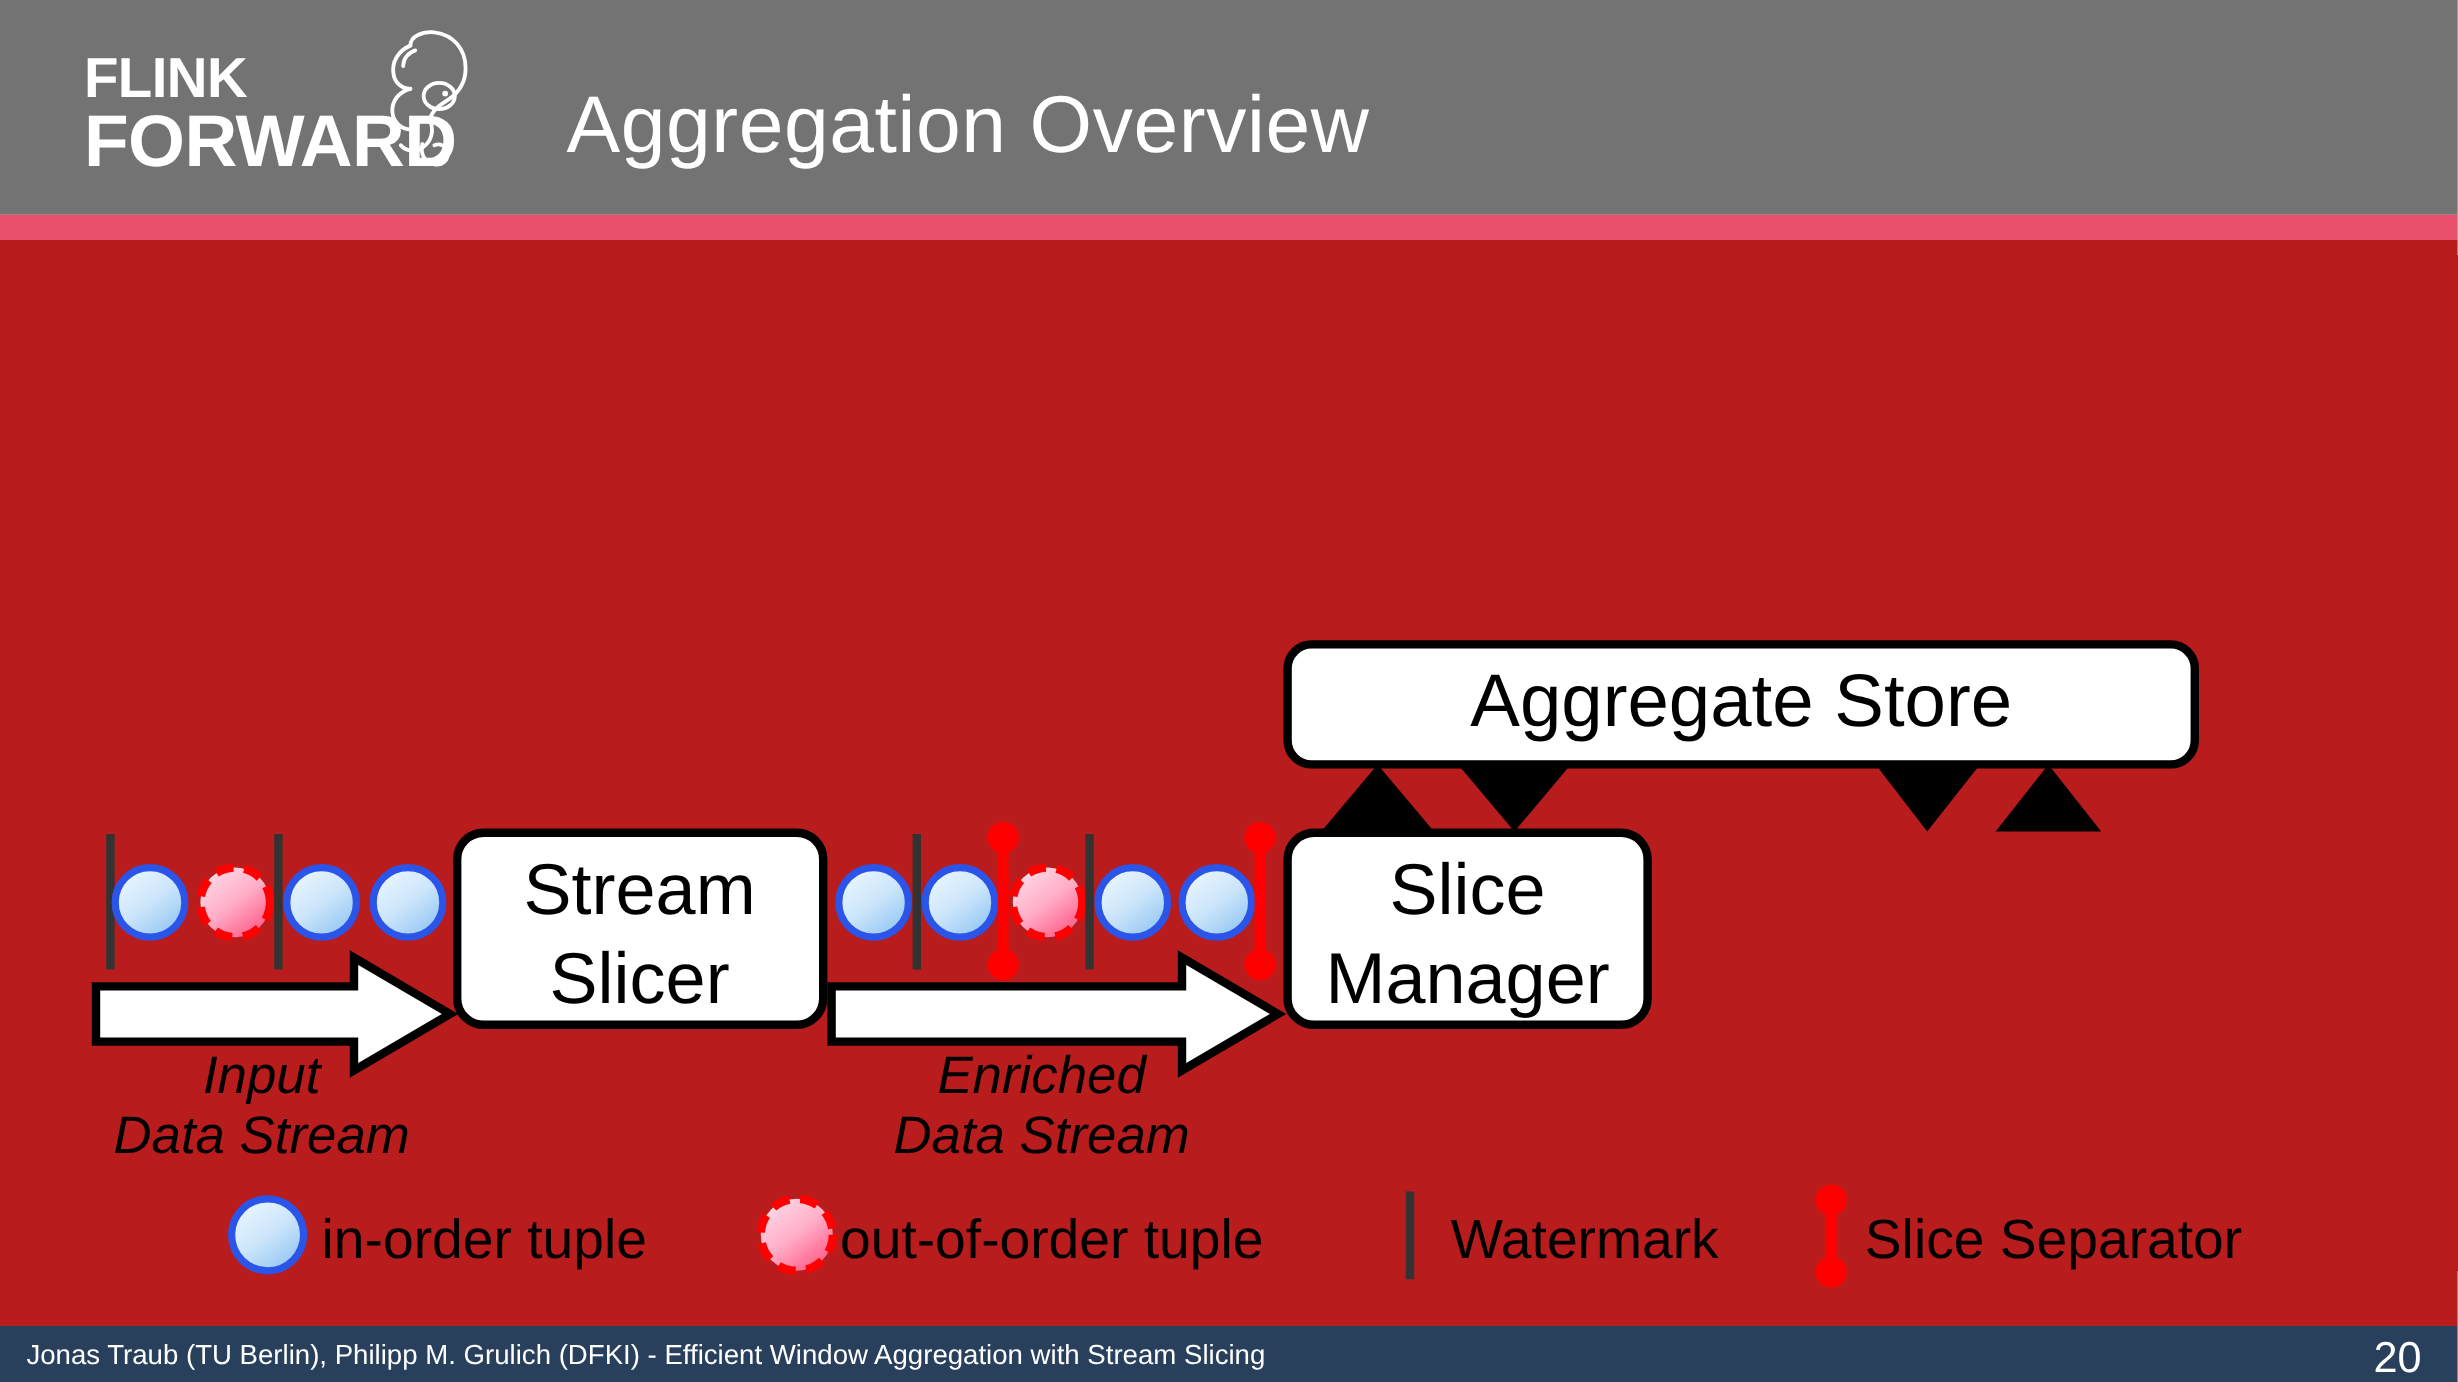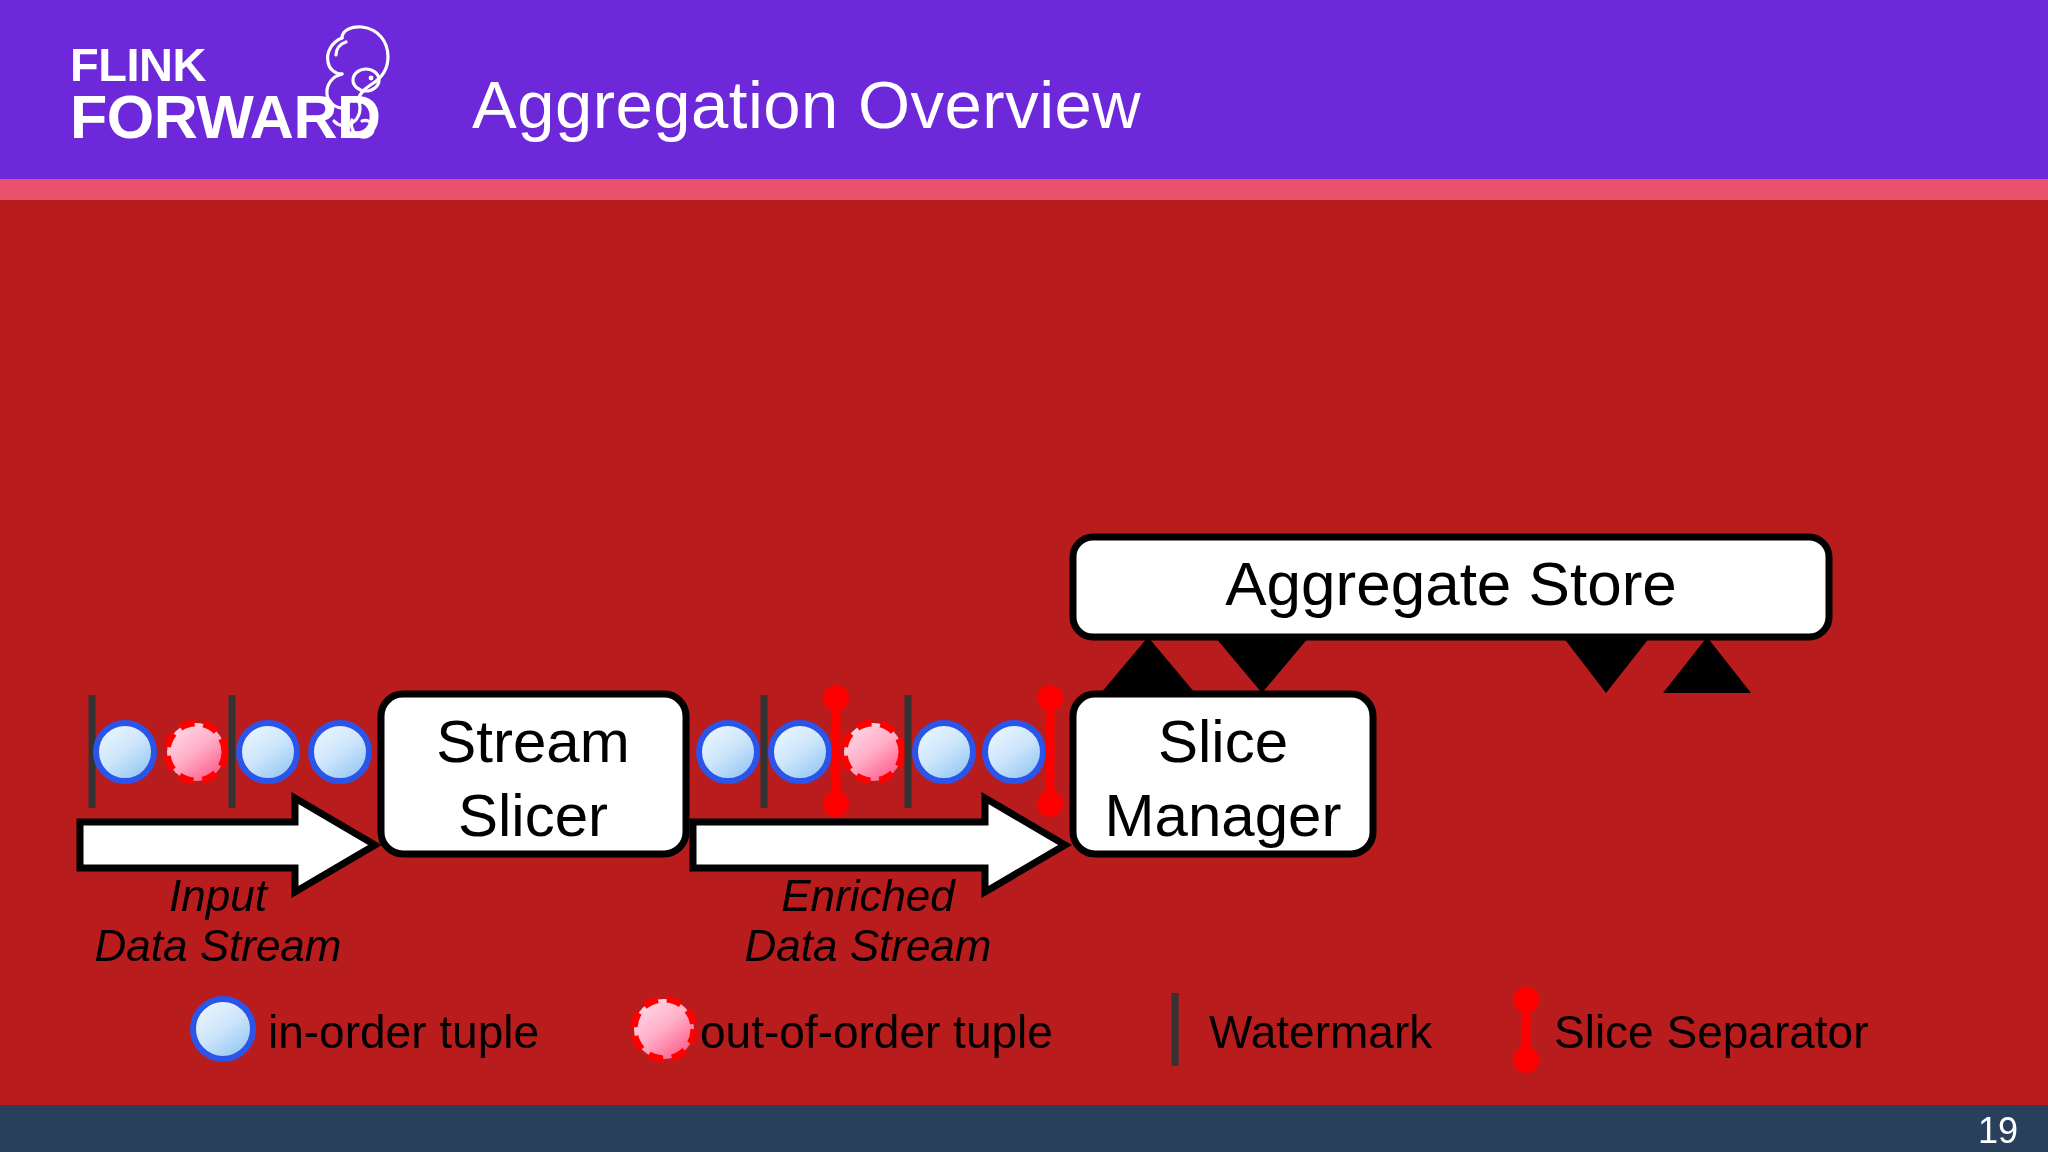--- a/index.html
+++ b/index.html
@@ -6,21 +6,21 @@
   html,body { width:2048px; height:1152px; overflow:hidden; }
   body {
     font-family:"Liberation Sans", sans-serif;
     background:#ffffff;
     position:relative;
   }
 
   
   #header {
     position:absolute; left:0; top:0; width:2048px; height:179px;
-    background:#6d28d9;
+    background:#737373;
   }
   #accent-bar {
     position:absolute; left:0; top:179px; width:2048px; height:21px;
     background:#e8506b;
   }
   #logo {
     position:absolute; left:70px; top:22px; width:300px; height:140px;
   }
   #logo-text {
     position:absolute; left:0; top:20px; width:240px;
@@ -209,14 +209,15 @@
         <circle cx="1526" cy="860" r="13" fill="#ff0000"></circle>
       </g>
       <text class="dg-label" x="1554" y="848" font-size="46" fill="#000000" font-family="Liberation Sans, sans-serif">Slice Separator</text>
     </g>
   </g>
 </svg>
 
 </div>
 
 <div id="footer">
-  <div id="page-number">19</div>
+  <div id="footer-text">Jonas Traub (TU Berlin), Philipp M. Grulich (DFKI) - Efficient Window Aggregation with Stream Slicing</div>
+  <div id="page-number">20</div>
 </div>
 
 </body></html>

